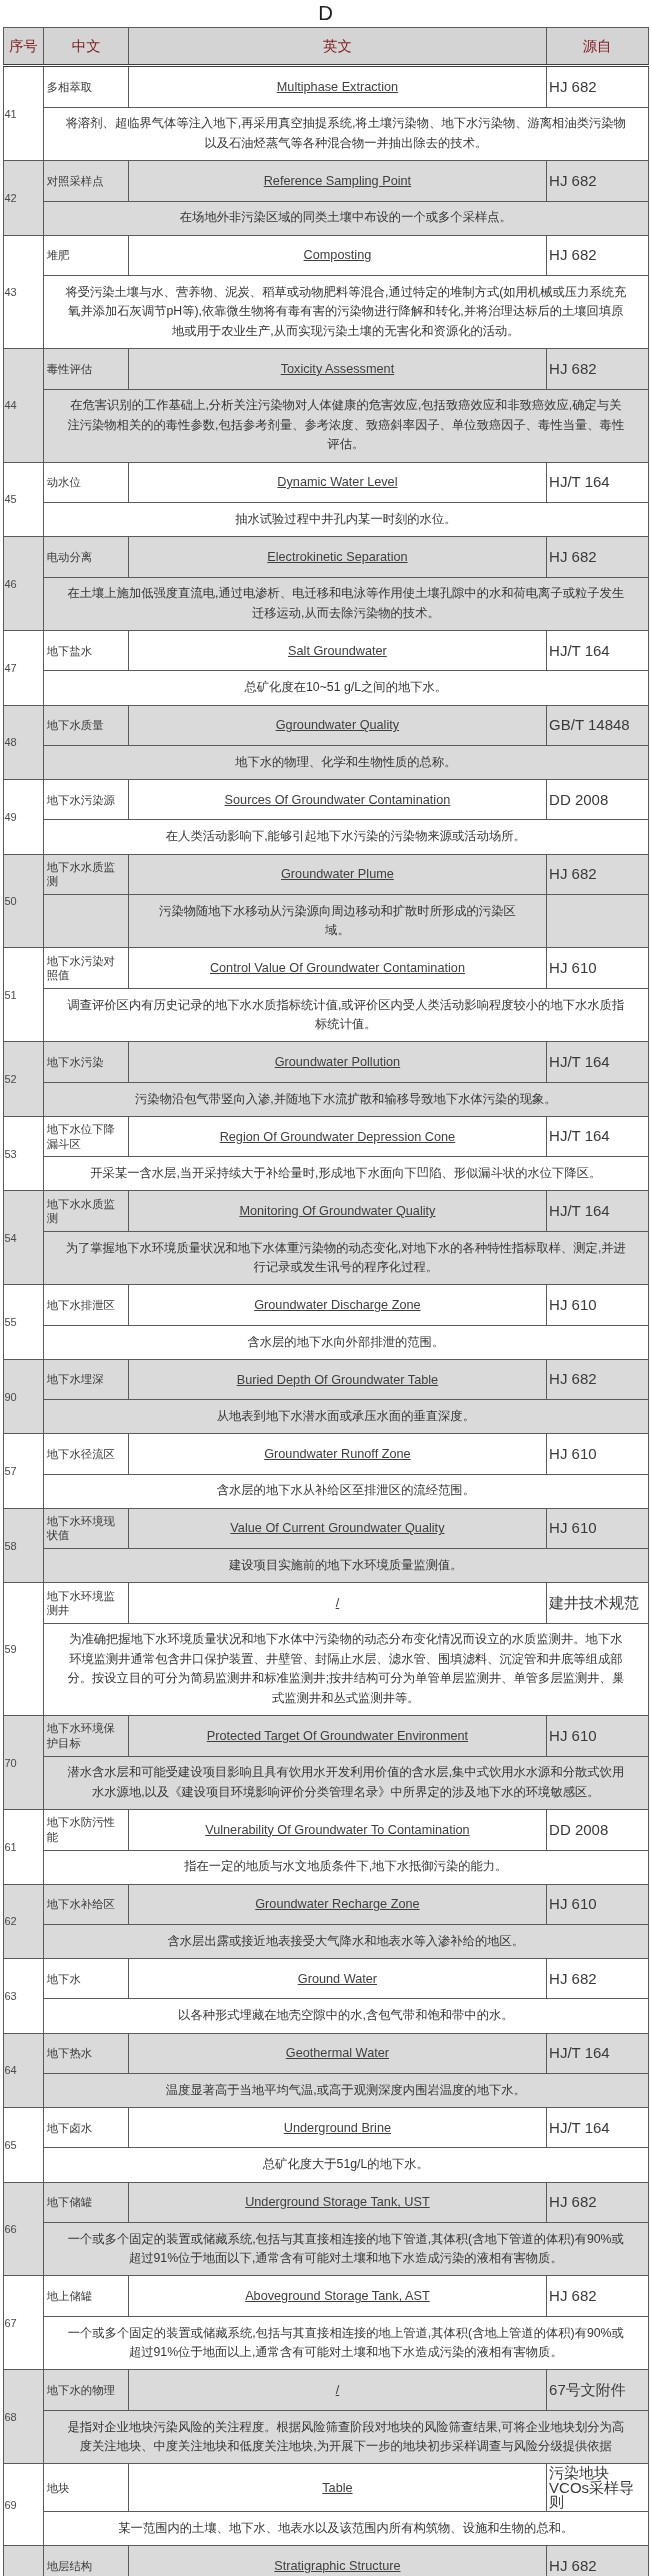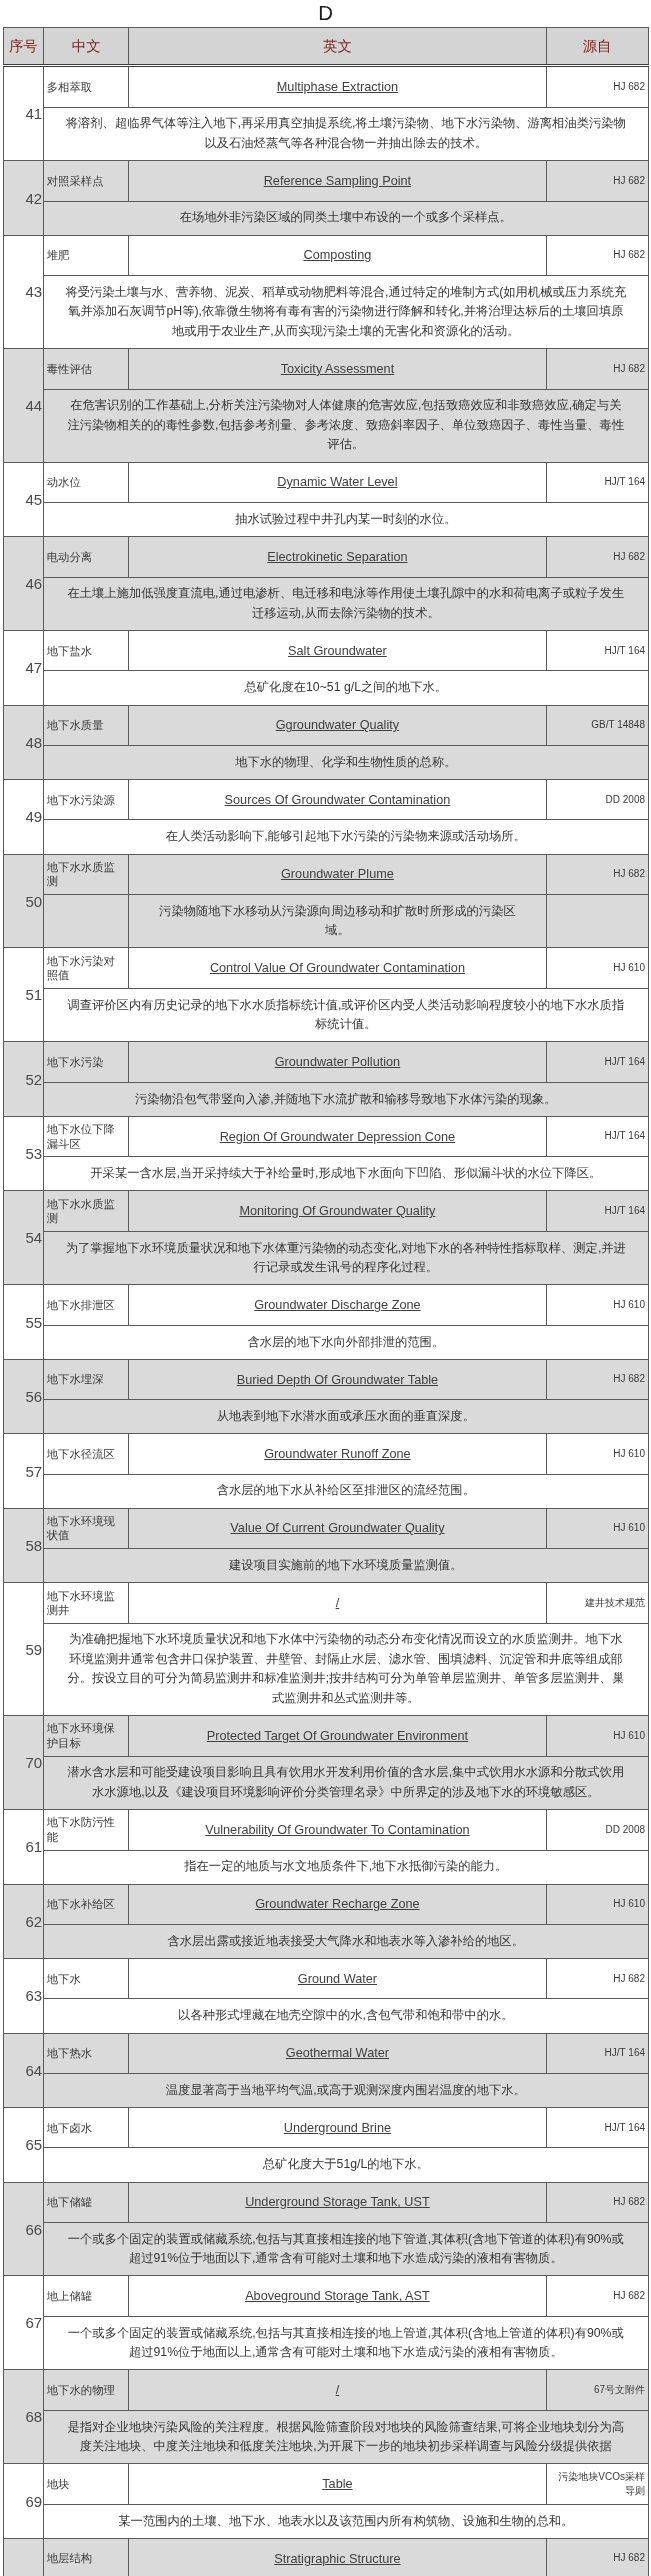--- a/index.html
+++ b/index.html
@@ -18,24 +18,24 @@
   }
   col.c-num { width:6.3%; }
   col.c-cn  { width:13.2%; }
   col.c-en  { width:64.7%; }
   col.c-src { width:15.8%; }
   th, td { border:0.8px solid #5a5a5a; overflow:hidden; }
   thead th {
     background:#d4d4d4; font-weight:normal; font-size:14.4px;
     height:34px; color:#7f1d1d; border-bottom:3.4px double #3c3c3c;
   }
-  td.num  { font-size:15px; color:#4a4a4a; text-align:right; }
+  td.num  { font-size:11px; color:#4a4a4a; text-align:left; }
   td.cn   { font-size:11.4px; text-align:left; padding:1.7px 2.5px; line-height:14.4px; }
   td.en   { font-size:12.7px; text-align:center; color:#3f3f3f; padding:1.7px 5.1px;text-decoration:underline; }
-  td.src  { font-size:10px; text-align:right; padding:1.7px 2.5px; line-height:14.4px; }
+  td.src  { font-size:15px; text-align:left; padding:1.7px 2.5px; line-height:14.4px; }
   tr.term-row td { height:36px; }
   td.desc {
     font-size:12.3px; text-align:center; line-height:19.5px;
     padding:6.8px 21px; color:#353535;
   }
   td.side-blank { background:inherit; }
   tr.shaded td { background:#dadada; }
 </style>
 </head>
 <body>
@@ -189,21 +189,21 @@
       <tr class="term-row">
         <td class="num" rowspan="2">55</td>
         <td class="cn">地下水排泄区</td>
         <td class="en">Groundwater Discharge Zone</td>
         <td class="src">HJ 610</td>
       </tr>
       <tr class="desc-row">
         <td class="desc" colspan="3">含水层的地下水向外部排泄的范围。</td>
       </tr>
       <tr class="term-row shaded">
-        <td class="num" rowspan="2">56</td>
+        <td class="num" rowspan="2">90</td>
         <td class="cn">地下水埋深</td>
         <td class="en">Buried Depth Of Groundwater Table</td>
         <td class="src">HJ 682</td>
       </tr>
       <tr class="desc-row shaded">
         <td class="desc" colspan="3">从地表到地下水潜水面或承压水面的垂直深度。</td>
       </tr>
       <tr class="term-row">
         <td class="num" rowspan="2">57</td>
         <td class="cn">地下水径流区</td>

